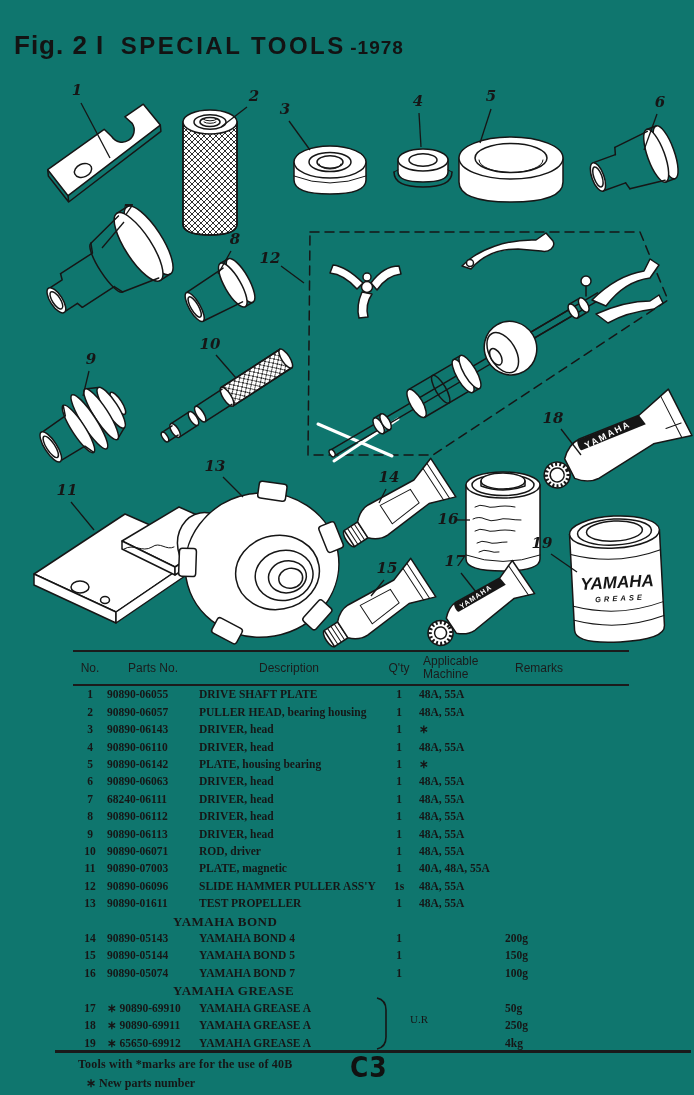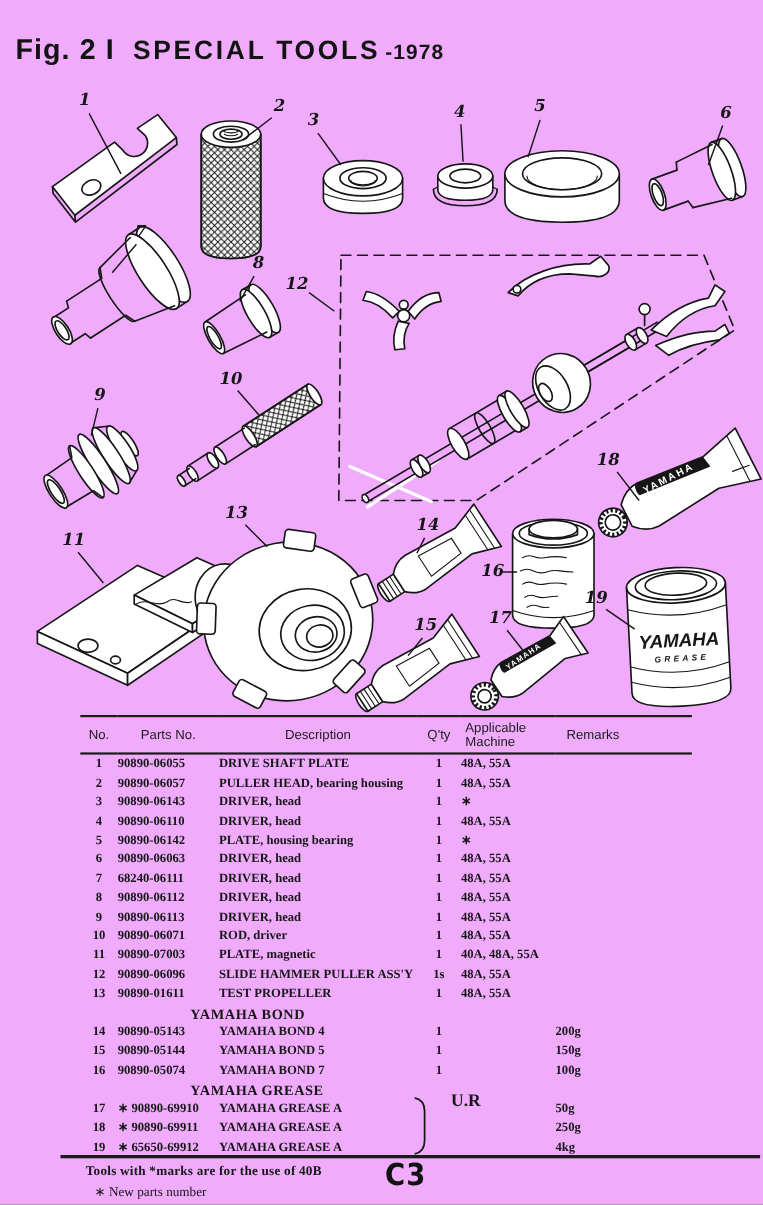--- a/index.html
+++ b/index.html
@@ -1,16 +1,16 @@
 <!DOCTYPE html>
 <html><head>
 <meta charset="utf-8">
 <style>
   html,body{margin:0;padding:0;background:#888;}
-  #page{position:relative;width:694px;height:1095px;background:#f0abfc;overflow:hidden;
+  #page{position:relative;width:694px;height:1095px;background:#0f766e;overflow:hidden;
         font-family:"Liberation Serif",serif;color:#161616;}
   
   #title{position:absolute;left:14px;top:30px;white-space:nowrap;
          font-family:"Liberation Sans",sans-serif;font-weight:bold;color:#131313;}
   #title .fig{font-size:26px;letter-spacing:1px;}
   #title .main{font-size:24px;letter-spacing:2.5px;margin-left:12px;}
   #title .yr{font-size:19px;letter-spacing:1px;}
   
   #art{position:absolute;left:0;top:0;}
   .ln{fill:#fff;stroke:#161616;stroke-width:1.5;stroke-linejoin:round;stroke-linecap:round;}
@@ -33,26 +33,26 @@
       line-height:17.4px;height:17.4px;padding:0;white-space:nowrap;vertical-align:middle;}
   td.c-no{text-align:center;width:34px;}
   td.c-pn{width:92px;padding-left:8px;margin-top:40px;}
   td.c-ds{width:180px;padding-left:8px;margin-top:40px;}
   td.c-qt{width:40px;text-align:center;}
   td.c-mc{width:86px;padding-left:4px;}
   td.c-rm{width:124px;padding-left:3px;}
   tr.section td{padding-left:100px;font-size:13px;letter-spacing:.5px;}
   
   #bracket{position:absolute;left:376px;top:997px;}
-  #group-note{position:absolute;left:410px;top:992px;font-family:"Liberation Serif",serif;
-      font-weight:bold;font-size:16px;}
+  #group-note{position:absolute;left:410px;top:1013px;font-family:"Liberation Serif",serif;
+      font-weight:normal;font-size:11px;}
   
   #footrule{position:absolute;left:55px;top:1050px;width:636px;height:3px;background:#1a1a1a;}
   #note1{position:absolute;left:78px;top:1057px;font-size:12px;font-weight:bold;letter-spacing:.2px;}
-  #note2{position:absolute;left:86px;top:1076px;font-size:12px;font-weight:normal;}
+  #note2{position:absolute;left:86px;top:1076px;font-size:12px;font-weight:bold;}
   #pageno{position:absolute;left:350px;top:1053px;font-family:"DejaVu Sans",sans-serif;
       font-weight:900;font-size:25px;letter-spacing:1px;transform:scaleY(1.1);color:#111;}
 </style>
 </head>
 <body>
 
 <div id="page">
 
   <div id="title">
     <span class="fig">Fig. 2 I</span>

